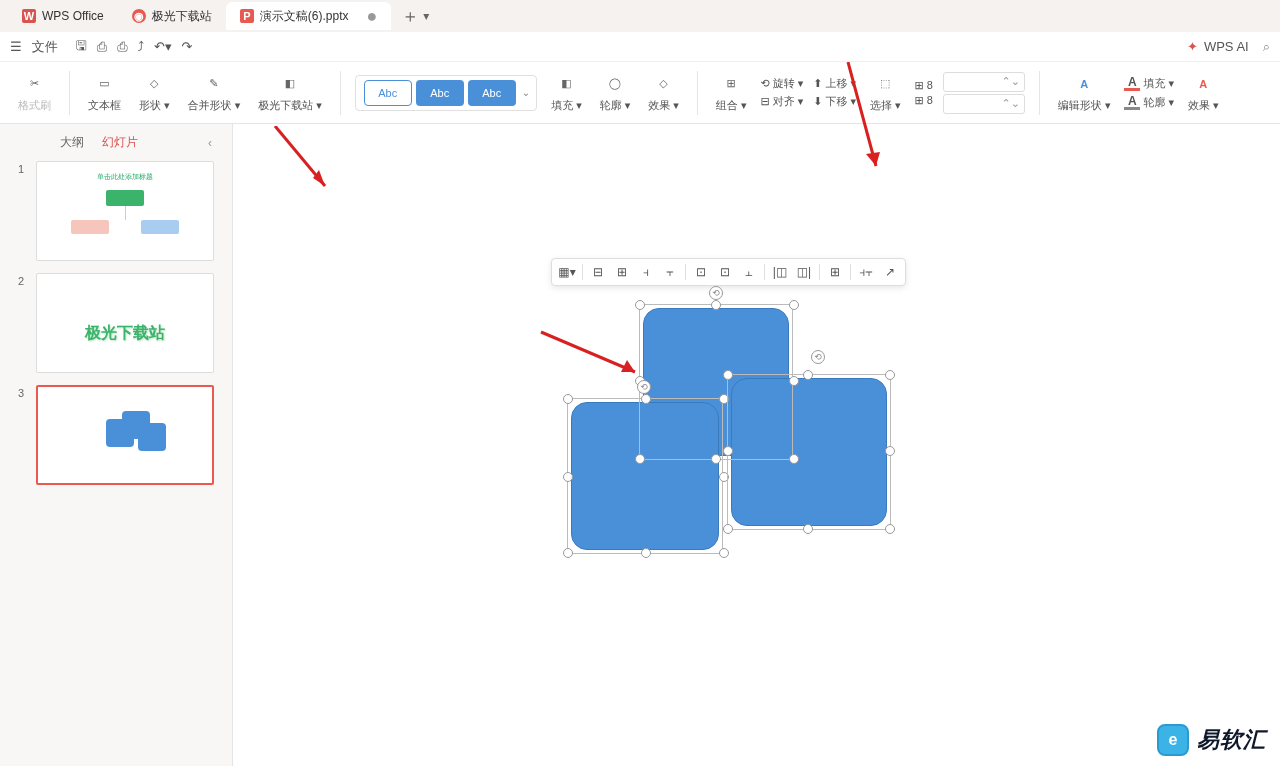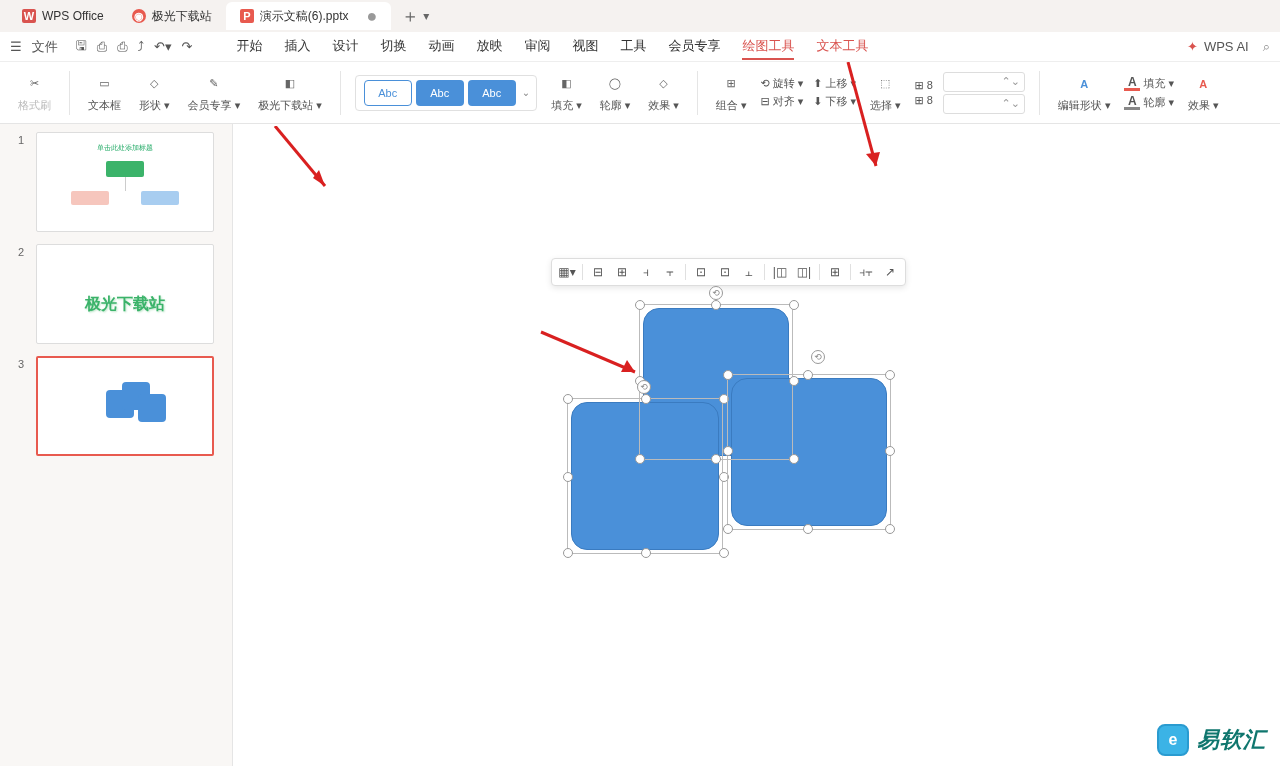--- a/index.html
+++ b/index.html
@@ -81,21 +81,21 @@
 .rot-handle { position: absolute; width: 14px; height: 14px; background: #fff; border: 1px solid #999; border-radius: 50%; display:flex; align-items:center; justify-content:center; font-size:9px; color:#888; }
 
 
 .arrow { position: absolute; }
 .arrow-line { stroke: #d92020; stroke-width: 3; fill: none; }
 .arrow-head { fill: #d92020; }
 
 
 .watermark { position: absolute; right: 14px; bottom: 10px; display: flex; align-items: center; gap: 8px; }
 .wm-icon { width: 32px; height: 32px; background: #3bb3e6; border-radius: 8px; display: flex; align-items: center; justify-content: center; color: #fff; font-weight: bold; font-size: 16px; border: 2px solid #2a9bd0; }
-.wm-text { font-size: 22px; font-weight: bold; color: #0f766e; font-style: italic; letter-spacing: 1px; }
+.wm-text { font-size: 22px; font-weight: bold; color: #0f172a; font-style: italic; letter-spacing: 1px; }
 </style>
 </head>
 <body>
 
 <div class="titlebar">
   <div class="app-tab">
     <span class="app-icon w">W</span>
     <span>WPS Office</span>
   </div>
   <div class="app-tab">
@@ -115,34 +115,20 @@
   <div class="qat">
     <span class="qat-item">☰</span>
     <span class="qat-item">文件</span>
     <span class="qat-item" style="margin-left:8px">🖫</span>
     <span class="qat-item">⎙</span>
     <span class="qat-item">⎙</span>
     <span class="qat-item">⤴</span>
     <span class="qat-item">↶▾</span>
     <span class="qat-item">↷</span>
   </div>
-  <div class="menu-tabs">
-    <span class="menu-tab">开始</span>
-    <span class="menu-tab">插入</span>
-    <span class="menu-tab">设计</span>
-    <span class="menu-tab">切换</span>
-    <span class="menu-tab">动画</span>
-    <span class="menu-tab">放映</span>
-    <span class="menu-tab">审阅</span>
-    <span class="menu-tab">视图</span>
-    <span class="menu-tab">工具</span>
-    <span class="menu-tab">会员专享</span>
-    <span class="menu-tab active">绘图工具</span>
-    <span class="menu-tab orange">文本工具</span>
-  </div>
   <div class="wps-ai">
     <span class="ai-icon">✦</span>
     <span>WPS AI</span>
     <span style="margin-left:8px;color:#888">⌕</span>
   </div>
 </div>
 
 <div class="ribbon">
   <div class="ribbon-btn disabled">
     <span class="icon">✂</span>
@@ -152,21 +138,21 @@
   <div class="ribbon-btn">
     <span class="icon">▭</span>
     <span>文本框</span>
   </div>
   <div class="ribbon-btn">
     <span class="icon">◇</span>
     <span><span>形状</span> ▾</span>
   </div>
   <div class="ribbon-btn">
     <span class="icon">✎</span>
-    <span><span>会员专享</span> ▾</span>
+    <span><span>合并形状</span> ▾</span>
   </div>
   <div class="ribbon-btn">
     <span class="icon">◧</span>
     <span><span>极光下载站</span> ▾</span>
   </div>
   <div class="ribbon-sep"></div>
   <div class="presets-wrap">
     <span class="shape-preset white">Abc</span>
     <span class="shape-preset blue">Abc</span>
     <span class="shape-preset blue">Abc</span>
@@ -220,20 +206,25 @@
   </div>
   <div class="ribbon-btn">
     <span class="icon" style="color:#e85a4f;font-weight:bold">A</span>
     <span><span>效果</span> ▾</span>
   </div>
 </div>
 
 <div class="workspace">
 
   <div class="sidebar">
+    <div class="sidebar-tabs">
+      <span>大纲</span>
+      <span class="active">幻灯片</span>
+      <span class="collapse-arrow">‹</span>
+    </div>
     <div class="slide-thumbs">
       <div class="thumb-row">
         <span class="thumb-num">1</span>
         <div class="thumb">
           <div class="t1-title">单击此处添加标题</div>
           <div class="t1-box-g"></div>
           <div class="t1-line" style="left:88px"></div>
           <div class="t1-box-l"></div>
           <div class="t1-box-r"></div>
         </div>

